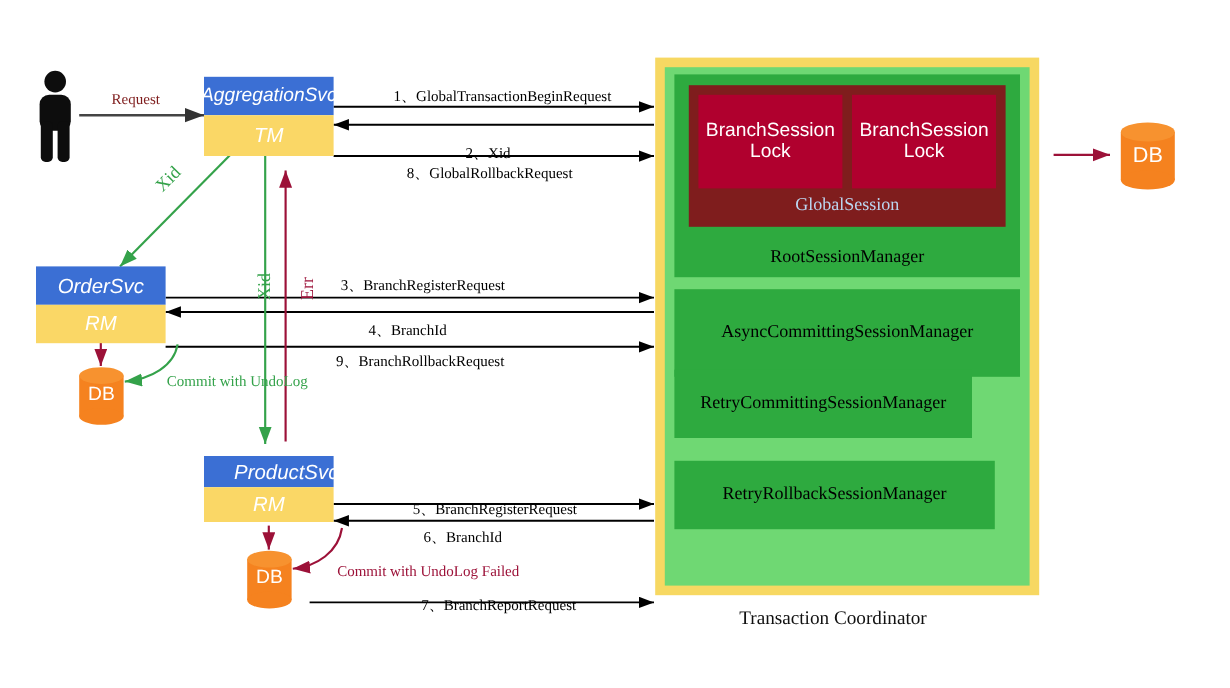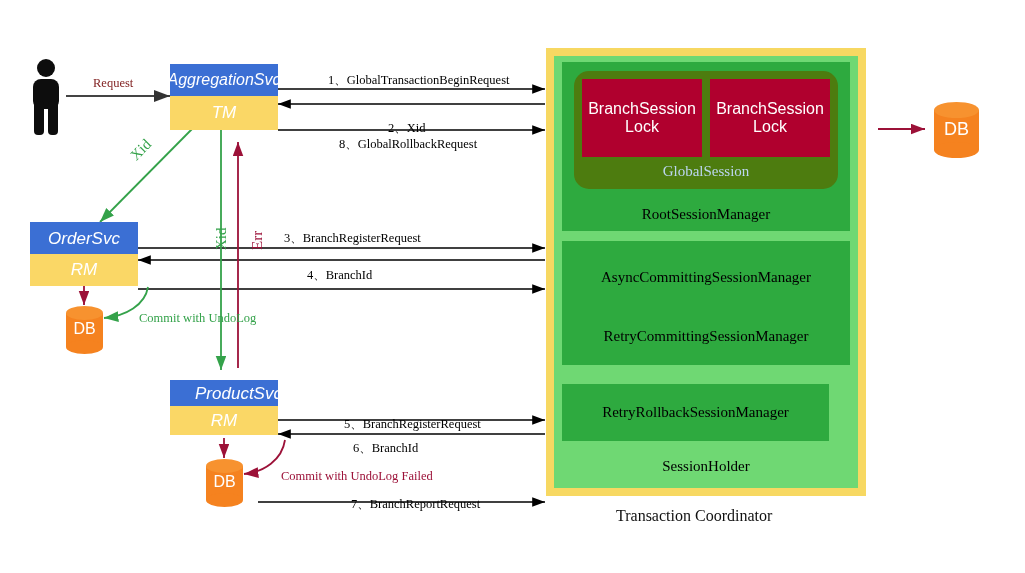--- a/index.html
+++ b/index.html
@@ -15,21 +15,21 @@
             text-align:center;line-height:1;display:flex;align-items:center;justify-content:center;}
   .svc .bdy{background:#fad766;color:#ffffff;font-family:"Liberation Sans",sans-serif;
             text-align:center;display:flex;align-items:center;justify-content:center;}
 
   
   #tc-frame{position:absolute;box-sizing:border-box;background:#f7d862;}
   #tc-inner{position:absolute;box-sizing:border-box;background:#6fd873;}
   .mgr{position:absolute;box-sizing:border-box;background:#2eaa3f;
        display:flex;align-items:center;justify-content:center;
        font-family:"Liberation Serif",serif;font-size:15px;color:#000;}
-  #global-session{position:absolute;box-sizing:border-box;background:#4d7c0f;border-radius:15px;}
+  #global-session{position:absolute;box-sizing:border-box;background:#7f1d1d;}
   .branch-lock{position:absolute;box-sizing:border-box;background:#b0002e;color:#fff;
        font-family:"Liberation Sans",sans-serif;font-size:16px;line-height:1.15;
        display:flex;align-items:center;justify-content:center;text-align:center;}
   #global-session-label{position:absolute;width:100%;text-align:center;
        color:#bcd6f0;font-family:"Liberation Serif",serif;font-size:15px;}
 
   .msg{position:absolute;font-family:"Liberation Serif",serif;font-size:12.5px;
        color:#000;white-space:nowrap;}
   .caption{position:absolute;font-family:"Liberation Serif",serif;font-size:16px;color:#111;
        white-space:nowrap;}
@@ -153,40 +153,40 @@
             <span>Lock</span>
           </span>
         </div>
         <div id="global-session-label" style="top:92px;">GlobalSession</div>
       </div>
 
       <div class="mgr" style="left:8px;top:185px;width:288px;height:73px;">
         <span>AsyncCommittingSessionManager</span>
       </div>
 
-      <div class="mgr" style="left:8px;top:252px;width:288px;height:57px;">
+      <div class="mgr" style="left:8px;top:252px;width:248px;height:57px;">
         <span>RetryCommittingSessionManager</span>
       </div>
 
       <div class="mgr" style="left:8px;top:328px;width:267px;height:57px;">
         <span>RetryRollbackSessionManager</span>
       </div>
 
-      <div class="abs" style="left:0;top:402px;width:304px;text-align:center;font-size:15px;color:#000;">SessionHolder</div>
     </div>
   </div>
 
   <div class="caption" style="left:616px;top:507px;">Transaction Coordinator</div>
 
   <div class="msg" style="left:328px;top:72px;">1、GlobalTransactionBeginRequest</div>
   <div class="msg" style="left:388px;top:120px;">2、Xid</div>
   <div class="msg" style="left:339px;top:136px;">8、GlobalRollbackRequest</div>
 
   <div class="msg" style="left:284px;top:230px;">3、BranchRegisterRequest</div>
   <div class="msg" style="left:307px;top:267px;">4、BranchId</div>
+  <div class="msg" style="left:280px;top:293px;">9、BranchRollbackRequest</div>
 
   <div class="msg" style="left:344px;top:403px;margin-top:13px;">5、BranchRegisterRequest</div>
   <div class="msg" style="left:353px;top:440px;">6、BranchId</div>
   <div class="msg" style="left:351px;top:496px;">7、BranchReportRequest</div>
 
   <div class="abs" style="left:93px;top:76px;font-size:12.5px;color:#7f1d1d;">Request</div>
 
   <div class="vlabel" style="left:127px;top:152px;color:#34a24a;transform:rotate(-45deg);">Xid</div>
 
   <div class="vlabel" style="left:213px;top:250px;color:#34a24a;transform:rotate(-90deg);">Xid</div>

